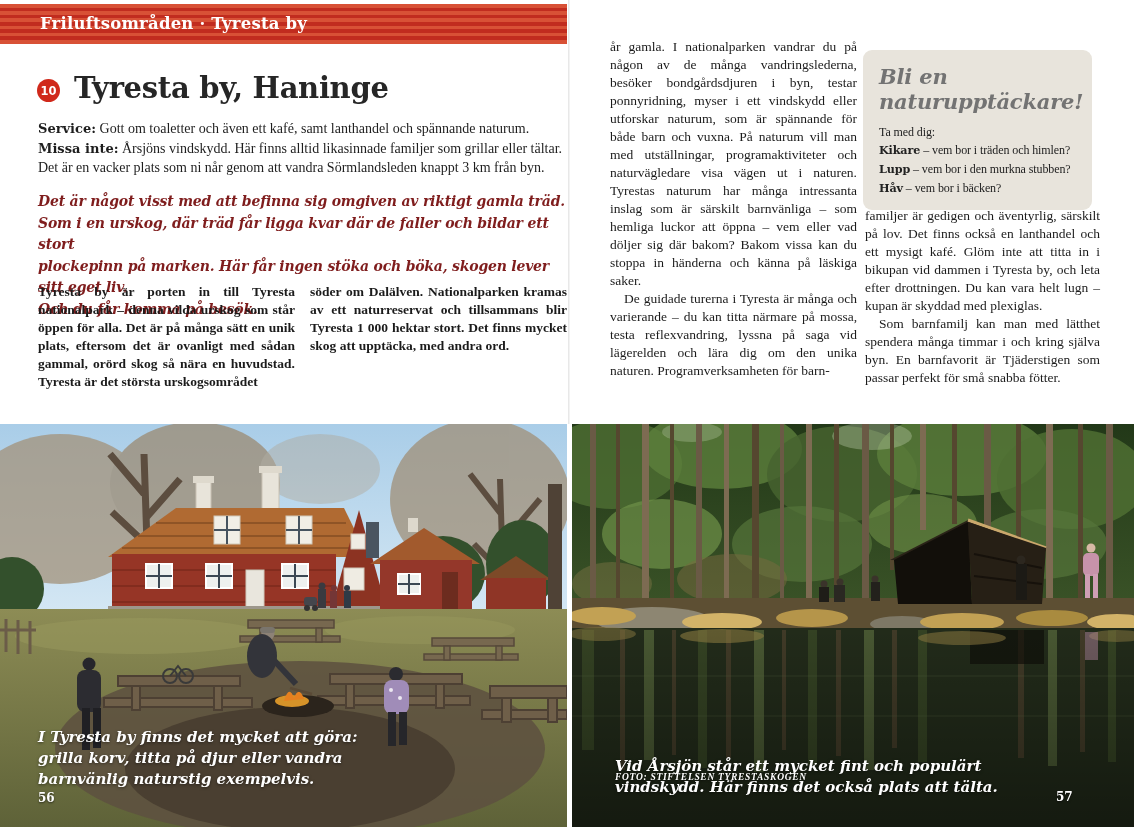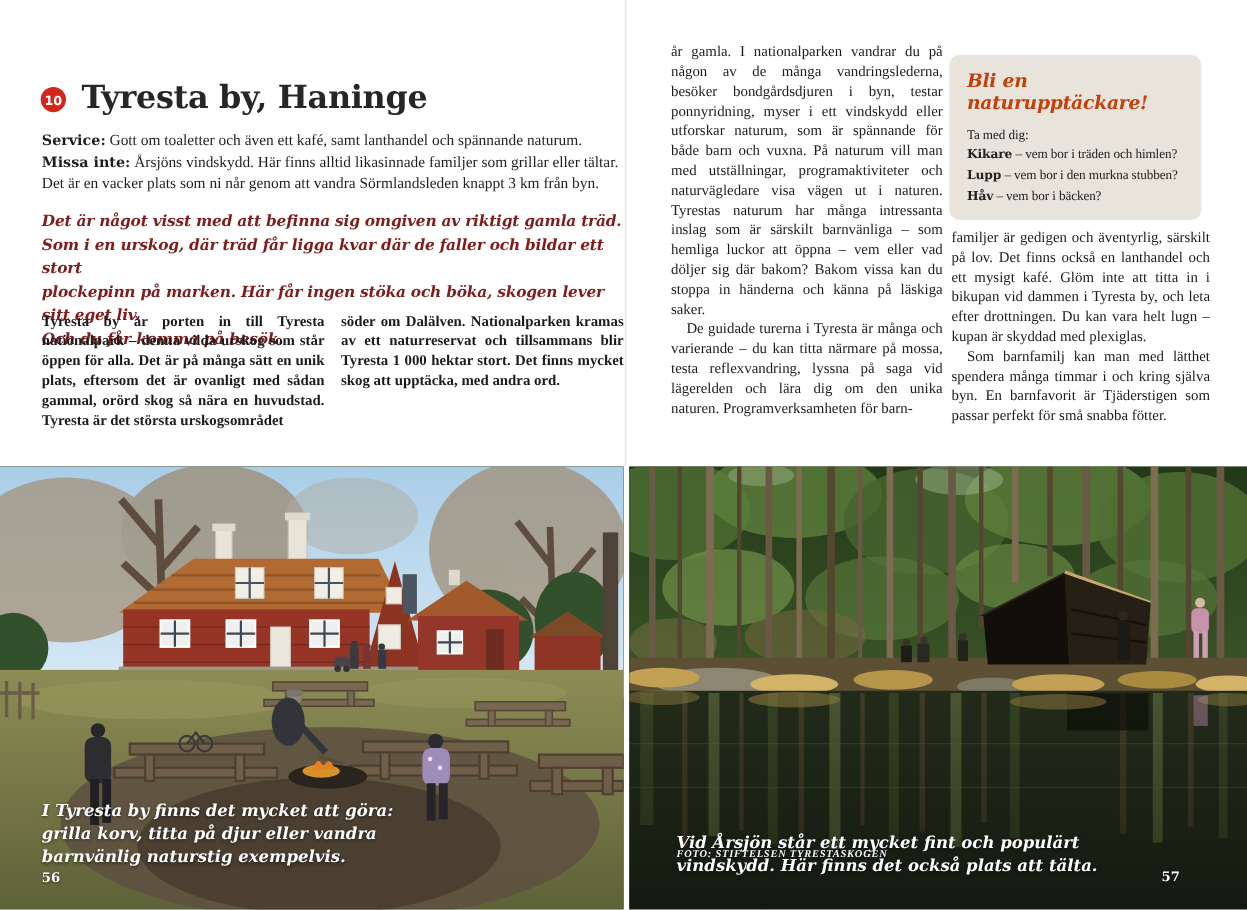--- a/index.html
+++ b/index.html
@@ -40,21 +40,21 @@
   .bodytext p.p2{text-indent:14px;}
   .cols-left{position:absolute;left:38px;top:283px;width:529px;display:flex;gap:15px;font-weight:bold;}
   .cols-left .col{width:257px;}
   .rp-col1{position:absolute;left:610px;top:38px;width:247px;}
   .rp-col2{position:absolute;left:865px;top:207px;width:235px;}
   
   .info-box{
     position:absolute;left:863px;top:50px;width:229px;min-height:136px;box-sizing:border-box;
     background:#e8e4dc;border-radius:9px;padding:14px 12px 12px 16px;
   }
-  .box-title{font-style:italic;font-weight:bold;font-size:17px;margin:0 0 9px 0;color:#c2410c;
+  .box-title{font-style:italic;font-weight:bold;font-size:21px;margin:0 0 9px 0;color:#737373;
     font-family:"DejaVu Serif",serif;letter-spacing:-.2px;}
   .box-lead,.box-item{font-size:12px;line-height:18px;margin:0;color:#222;letter-spacing:-.1px;}
   
   .photo{position:absolute;top:424px;height:403px;overflow:hidden;background:#3a4a30;}
   .photo-left{left:0;width:567px;}
   .photo-right{left:572px;width:562px;}
   .photo svg{display:block;width:100%;height:100%;}
   .gutter-line{position:absolute;left:568px;top:0;width:2px;height:424px;
     background:linear-gradient(90deg,#e3e3e3,#f8f8f8);}
   
@@ -73,20 +73,23 @@
   .pageno-left{left:38px;top:791px;}
   .pageno-right{left:1056px;top:790px;}
 </style>
 </head>
 <body>
 
 <div class="spread">
 
   <div class="gutter-line"></div>
 
+  <div class="banner">
+    <span class="banner-label">Friluftsområden · Tyresta by</span>
+  </div>
 
   <div class="title-row">
     <span class="badge">10</span>
     <span class="title">Tyresta by, Haninge</span>
   </div>
 
   <div class="meta">
     <p><span class="b">Service:</span><span> Gott om toaletter och även ett kafé, samt lanthandel och spännande naturum.</span></p>
     <p><span class="b">Missa inte:</span><span> Årsjöns vindskydd. Här finns alltid likasinnade familjer som grillar eller tältar. Det är en vacker plats som ni når genom att vandra Sörmlandsleden knappt 3 km från byn.</span></p>
   </div>

